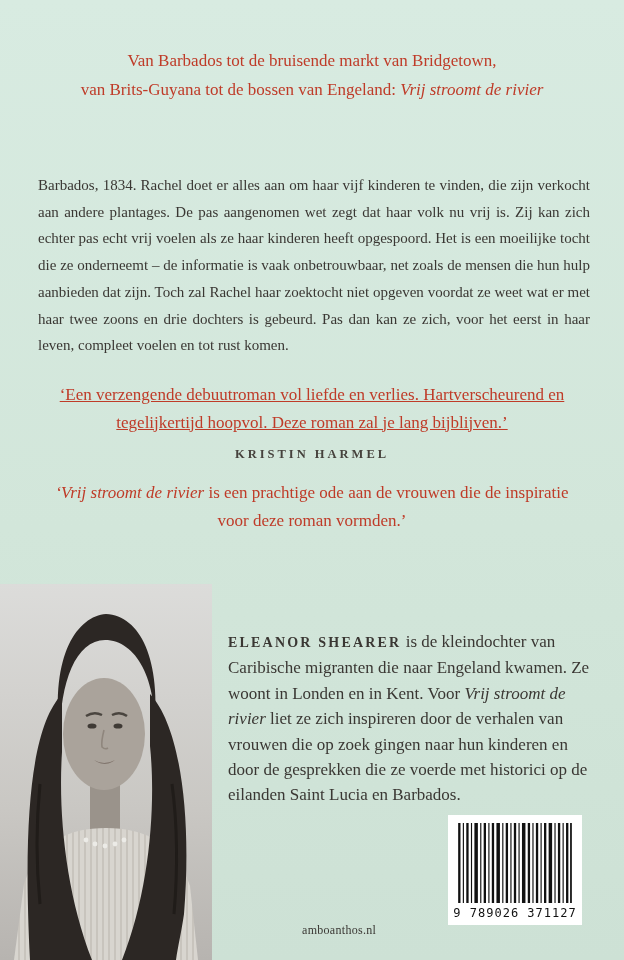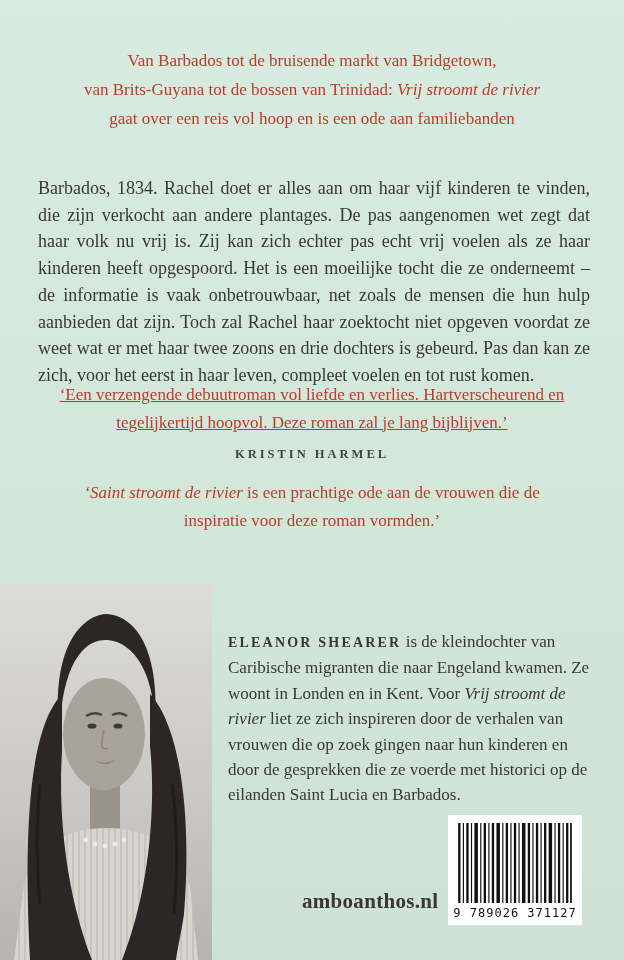--- a/index.html
+++ b/index.html
@@ -13,21 +13,21 @@
     overflow:hidden;
   }
   .tagline {
     position:absolute; top:46px; left:28px; right:28px;
     text-align:center; color:#bf3b28;
     font-size:17px; line-height:29px;
   }
   .italic { font-style:italic; }
   .synopsis {
     position:absolute; top:157px; left:38px; right:34px;
-    font-size:18px; line-height:26.7px;
+    font-size:15px; line-height:26.7px;
     text-align:justify; color:#3a3733;
   }
   .quote {
     position:absolute; left:55px; right:55px;
     text-align:center; color:#bf3b28;
     font-size:17px; line-height:27.5px;
   }
   .quote-1 { top:381px;text-decoration:underline; }
   .quote-2 { top:479px; }
   .attribution {
@@ -42,22 +42,22 @@
     font-size:17px; line-height:25.4px; text-align:left;
   }
   .author-name {
     font-size:14px; font-weight:bold; letter-spacing:2.2px; color:#3a3733;
   }
   .photo {
     position:absolute; left:0; bottom:0; width:212px; height:376px;
     display:block;
   }
   .publisher {
-    position:absolute; left:302px; top:889px;
-    font-size:21px; font-weight:bold; color:#3a3733; letter-spacing:0.3px;
+    position:absolute; left:302px; top:923px;
+    font-size:12px; font-weight:normal; color:#3a3733; letter-spacing:0.3px;
   }
   .barcode-box {
     position:absolute; right:42px; bottom:35px;
     width:134px; height:110px; background:#ffffff;
     box-sizing:border-box; padding:8px 9px 5px;
     display:flex; flex-direction:column; align-items:center;
   }
   .barcode-bars { width:100%; flex:1 1 auto; display:block; }
   .barcode-number {
     font-family:"DejaVu Sans Mono", monospace;
@@ -65,30 +65,29 @@
     margin-top:3px; white-space:nowrap;
   }
 </style>
 </head>
 <body>
 
 <div class="page">
 
   <div class="tagline">
     <div>Van Barbados tot de bruisende markt van Bridgetown,</div>
-    <div><span>van Brits-Guyana tot de bossen van Trinidad: </span><span class="italic">Vrij stroomt de rivier</span></div>
-    <div>gaat over een reis vol hoop en is een ode aan familiebanden</div>
+    <div><span>van Brits-Guyana tot de bossen van Engeland: </span><span class="italic">Vrij stroomt de rivier</span></div>
   </div>
 
   <p class="synopsis">Barbados, 1834. Rachel doet er alles aan om haar vijf kinderen te vinden, die zijn verkocht aan andere plantages. De pas aangenomen wet zegt dat haar volk nu vrij is. Zij kan zich echter pas echt vrij voelen als ze haar kinderen heeft opgespoord. Het is een moeilijke tocht die ze onderneemt – de informatie is vaak onbetrouwbaar, net zoals de mensen die hun hulp aanbieden dat zijn. Toch zal Rachel haar zoektocht niet opgeven voordat ze weet wat er met haar twee zoons en drie dochters is gebeurd. Pas dan kan ze zich, voor het eerst in haar leven, compleet voelen en tot rust komen.</p>
 
   <div class="quote quote-1">‘Een verzengende debuutroman vol liefde en verlies. Hartverscheurend en tegelijkertijd hoopvol. Deze roman zal je lang bijblijven.’</div>
   <div class="attribution attribution-1">KRISTIN HARMEL</div>
 
-  <div class="quote quote-2"><span class="italic">‘Saint stroomt de rivier</span><span> is een prachtige ode aan de vrouwen die de inspiratie voor deze roman vormden.’</span></div>
+  <div class="quote quote-2"><span class="italic">‘Vrij stroomt de rivier</span><span> is een prachtige ode aan de vrouwen die de inspiratie voor deze roman vormden.’</span></div>
 
   <p class="bio"><span class="author-name">ELEANOR SHEARER</span><span> is de kleindochter van Caribische migranten die naar Engeland kwamen. Ze woont in Londen en in Kent. Voor </span><span class="italic">Vrij stroomt de rivier</span><span> liet ze zich inspireren door de verhalen van vrouwen die op zoek gingen naar hun kinderen en door de gesprekken die ze voerde met historici op de eilanden Saint Lucia en Barbados.</span></p>
 
   <svg class="photo" viewBox="0 0 212 376" preserveAspectRatio="none" role="img">
     <defs>
       <linearGradient id="pbg" x1="0" y1="0" x2="0" y2="1">
         <stop offset="0" stop-color="#dcdcda"></stop>
         <stop offset="0.6" stop-color="#c9c7c3"></stop>
         <stop offset="1" stop-color="#b7b4b0"></stop>
       </linearGradient>

